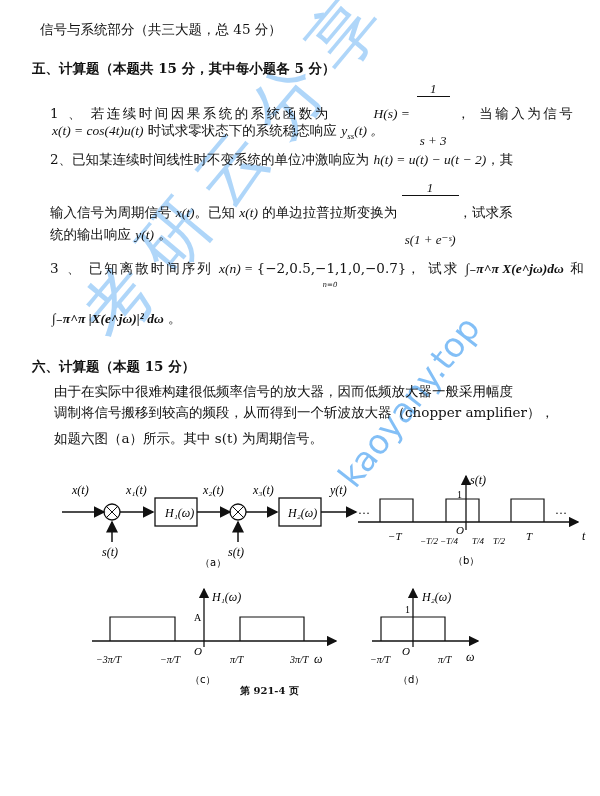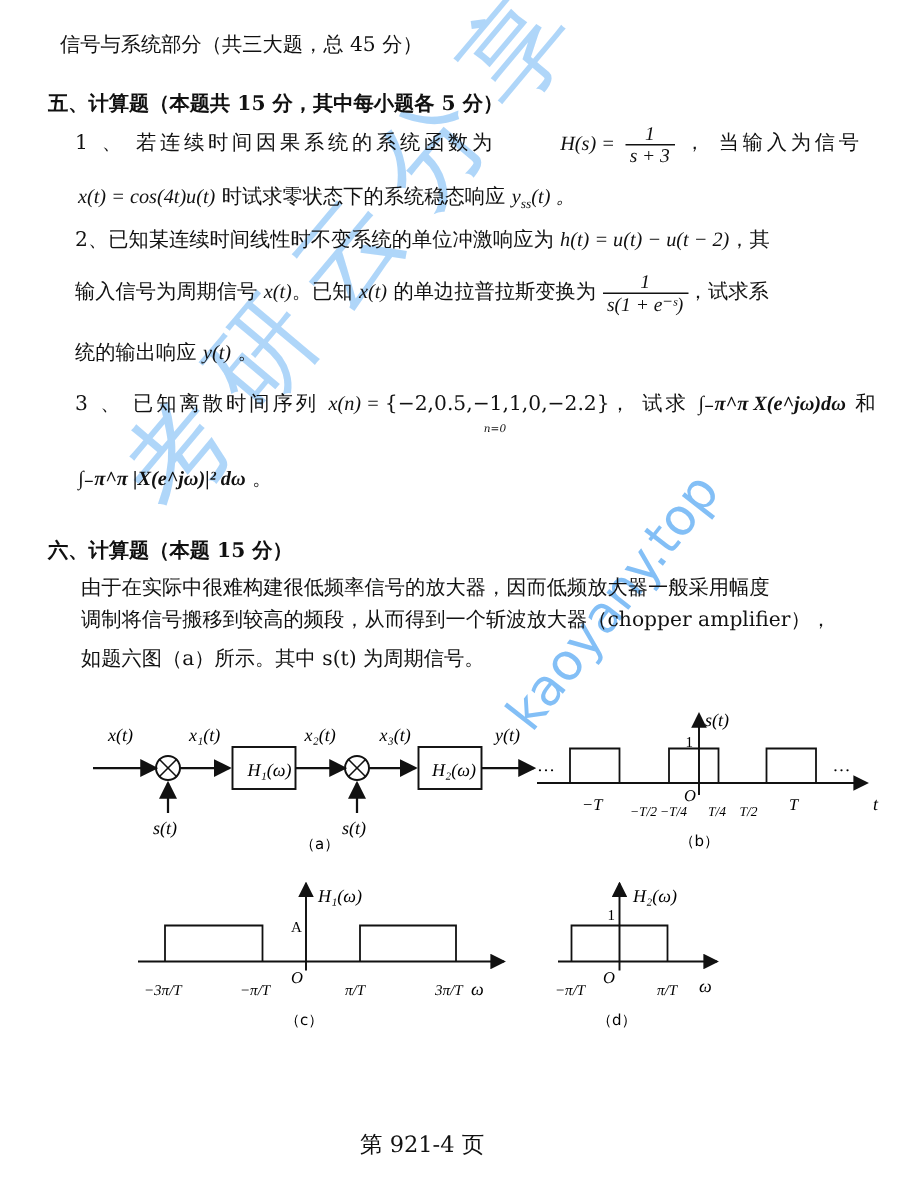--- a/index.html
+++ b/index.html
@@ -4,21 +4,21 @@
 <style>
   html, body { margin:0; padding:0; background:#ffffff; }
   body { width:600px; height:796px; position:relative; overflow:hidden;
          font-family:"DejaVu Serif","Liberation Serif",serif; color:#111; }
   .abs { position:absolute; white-space:nowrap; }
   .t { font-size:13.5px; }
   .b { font-weight:bold; }
   .m { font-family:"Liberation Serif","DejaVu Serif",serif; font-style:italic; }
   .frac { display:inline-block; vertical-align:middle; text-align:center; line-height:1.05; }
   .frac .num { display:block; border-bottom:1px solid #111; padding:0 3px; }
-  .frac .den { display:block; padding:0 3px; }
+  .frac .den { display:block; padding:0 3px;margin-top:37px; }
   .wm { position:absolute; color:#1e8cf0; opacity:0.55; font-family:"DejaVu Sans",sans-serif; pointer-events:none; }
   svg text { font-family:"Liberation Serif","DejaVu Serif",serif; }
   .cap { font-family:"DejaVu Sans",sans-serif; font-size:10px; }
 </style>
 </head>
 <body>
 
 <div class="wm" style="left:330px;top:470px;font-size:34px;transform:rotate(-52deg);transform-origin:left top;">kaoyany.top</div>
 <div class="wm" style="left:60px;top:300px;font-size:70px;transform:rotate(-50deg);transform-origin:left top;opacity:0.35;letter-spacing:18px;">
   <span>考研云分享</span>
@@ -52,21 +52,21 @@
     <span class="num">1</span>
     <span class="den">s(1 + e⁻ˢ)</span>
   </span><span>，试求系</span>
 </div>
 
 <div class="abs t" style="left:50px;top:226px;">
   <span>统的输出响应 </span><span class="m">y(t)</span><span> 。</span>
 </div>
 
 <div class="abs t" style="left:50px;top:260px;letter-spacing:2px;">
-  <span>3 、 已知离散时间序列 </span><span class="m" style="letter-spacing:0;">x(n) = </span><span style="letter-spacing:0;position:relative;"><span>{−2,0.5,−1,1,0,−2.2}</span><span style="position:absolute;left:66px;top:21px;font-size:7px;font-style:italic;">n=0</span></span><span>， 试求 </span><span class="m b" style="letter-spacing:0;">∫₋π^π X(e^jω)dω</span><span> 和</span>
+  <span>3 、 已知离散时间序列 </span><span class="m" style="letter-spacing:0;">x(n) = </span><span style="letter-spacing:0;position:relative;"><span>{−2,0.5,−1,1,0,−0.7}</span><span style="position:absolute;left:66px;top:21px;font-size:7px;font-style:italic;">n=0</span></span><span>， 试求 </span><span class="m b" style="letter-spacing:0;">∫₋π^π X(e^jω)dω</span><span> 和</span>
 </div>
 
 <div class="abs t" style="left:52px;top:310px;">
   <span class="m b">∫₋π^π |X(e^jω)|² dω</span><span> 。</span>
 </div>
 
 <div class="abs t b" style="left:32px;top:358px;">六、计算题（本题 15 分）</div>
 <div class="abs t" style="left:54px;top:383px;font-family:Liberation Serif, serif;">由于在实际中很难构建很低频率信号的放大器，因而低频放大器一般采用幅度</div>
 <div class="abs t" style="left:54px;top:404px;">调制将信号搬移到较高的频段，从而得到一个斩波放大器（chopper amplifier），</div>
 <div class="abs t" style="left:54px;top:430px;">如题六图（a）所示。其中 s(t) 为周期信号。</div>
@@ -162,13 +162,13 @@
   <polyline points="11,56 11,32 75,32 75,56" fill="none" stroke="#111" stroke-width="1.2"></polyline>
   <text x="52" y="16" font-size="12" font-style="italic">H₂(ω)</text>
   <text x="35" y="28" font-size="10">1</text>
   <text x="32" y="70" font-size="11" font-style="italic">O</text>
   <text x="0" y="78" font-size="10" font-style="italic">−π/T</text>
   <text x="68" y="78" font-size="10" font-style="italic">π/T</text>
   <text x="96" y="76" font-size="12" font-style="italic">ω</text>
   <text x="28" y="98" class="cap">（d）</text>
 </svg>
 
-<div class="abs t" style="left:240px;top:754px;font-size:15px;">第 921-4 页</div>
+<div class="abs t" style="left:240px;top:684px;font-size:10px;font-weight:bold;">第 921-4 页</div>
 
 </body></html>

